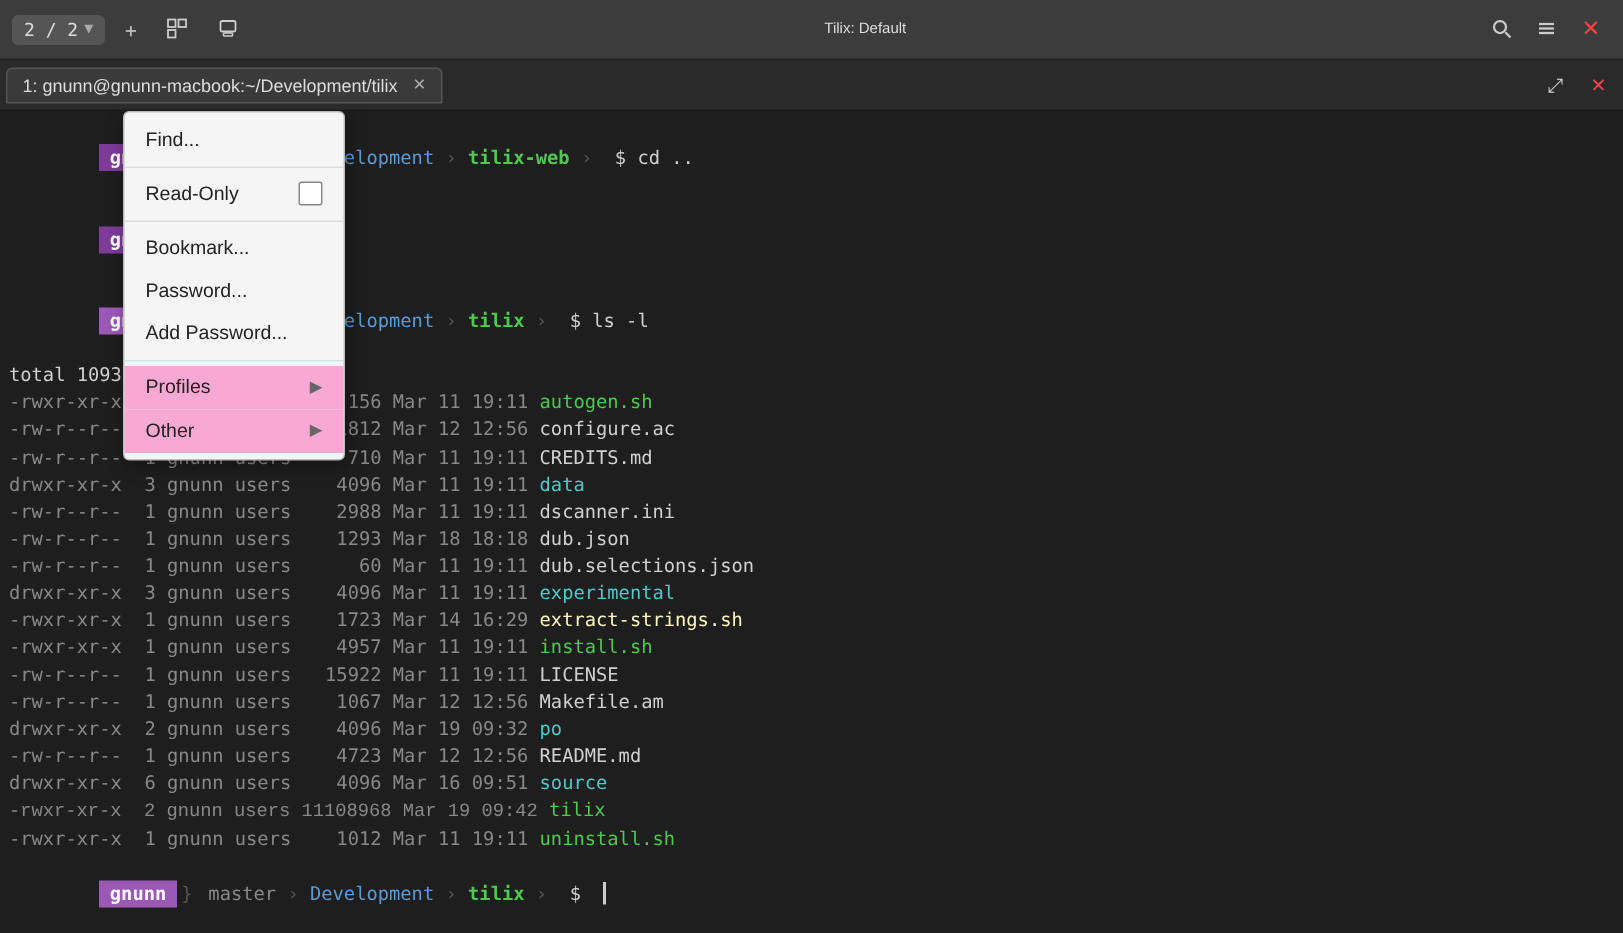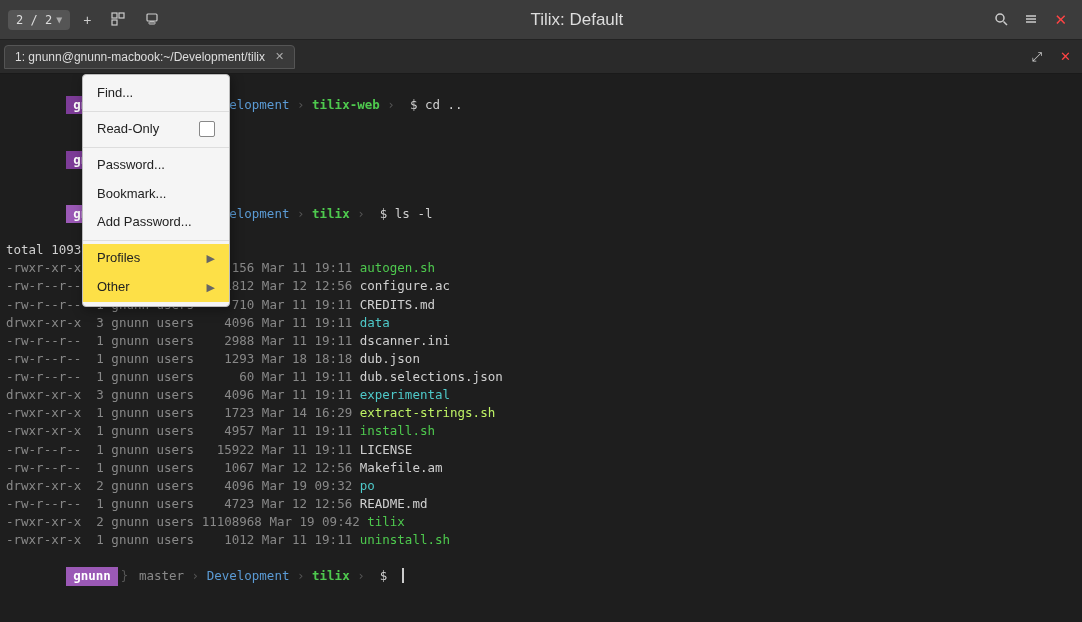--- a/index.html
+++ b/index.html
@@ -46,21 +46,21 @@
       border: none;
       color: #ccc;
       cursor: pointer;
       padding: 4px 7px;
       border-radius: 3px;
       font-size: 14px;
       line-height: 1;
     }
     .titlebar-title {
       color: #ddd;
-      font-size: 17px;
+      font-size: 10px;
       font-family: sans-serif;
     }
     .titlebar-right {
       display: flex;
       align-items: center;
       gap: 2px;
     }
 
     
     .tabbar {
@@ -147,21 +147,21 @@
       border: 1px solid #888;
       background: #fff;
       border-radius: 2px;
       display: inline-block;
     }
     .menu-item .submenu-arrow {
       font-size: 11px;
       color: #666;
     }
     .menu-item.highlighted {
-      background: #fde047;
+      background: #f9a8d4;
     }
 
     
     .term-line { white-space: pre; }
     .prompt-badge {
       background: #9b59b6;
       color: #fff;
       padding: 0 7px;
       font-weight: bold;
       font-size: 12.5px;
@@ -247,49 +247,50 @@
 
       <div class="term-line"><span style="color:#d0d0d0;">total 10932</span></div>
       <div class="term-line"><span style="color:#888;">-rwxr-xr-x  1 gnunn users     156 Mar 11 19:11 </span><span style="color:#4ec94e;">autogen.sh</span></div>
       <div class="term-line"><span style="color:#888;">-rw-r--r--  1 gnunn users    1812 Mar 12 12:56 </span><span style="color:#d0d0d0;">configure.ac</span></div>
       <div class="term-line"><span style="color:#888;">-rw-r--r--  1 gnunn users     710 Mar 11 19:11 </span><span style="color:#d0d0d0;">CREDITS.md</span></div>
       <div class="term-line"><span style="color:#888;">drwxr-xr-x  3 gnunn users    4096 Mar 11 19:11 </span><span style="color:#4ec9c9;">data</span></div>
       <div class="term-line"><span style="color:#888;margin-top:28px;">-rw-r--r--  1 gnunn users    2988 Mar 11 19:11 </span><span style="color:#d0d0d0;">dscanner.ini</span></div>
       <div class="term-line"><span style="color:#888;">-rw-r--r--  1 gnunn users    1293 Mar 18 18:18 </span><span style="color:#d0d0d0;">dub.json</span></div>
       <div class="term-line"><span style="color:#888;">-rw-r--r--  1 gnunn users      60 Mar 11 19:11 </span><span style="color:#d0d0d0;">dub.selections.json</span></div>
       <div class="term-line"><span style="color:#888;">drwxr-xr-x  3 gnunn users    4096 Mar 11 19:11 </span><span style="color:#4ec9c9;">experimental</span></div>
-      <div class="term-line"><span style="color:#888;">-rwxr-xr-x  1 gnunn users    1723 Mar 14 16:29 </span><span style="color:#bef264;text-align:center;">extract-strings.sh</span></div>
+      <div class="term-line"><span style="color:#888;">-rwxr-xr-x  1 gnunn users    1723 Mar 14 16:29 </span><span style="color:#fef9c3;text-align:center;">extract-strings.sh</span></div>
       <div class="term-line"><span style="color:#888;">-rwxr-xr-x  1 gnunn users    4957 Mar 11 19:11 </span><span style="color:#4ec94e;">install.sh</span></div>
       <div class="term-line"><span style="color:#888;">-rw-r--r--  1 gnunn users   15922 Mar 11 19:11 </span><span style="color:#d0d0d0;">LICENSE</span></div>
       <div class="term-line"><span style="color:#888;">-rw-r--r--  1 gnunn users    1067 Mar 12 12:56 </span><span style="color:#d0d0d0;">Makefile.am</span></div>
       <div class="term-line"><span style="color:#888;">drwxr-xr-x  2 gnunn users    4096 Mar 19 09:32 </span><span style="color:#4ec9c9;text-align:center;">po</span></div>
       <div class="term-line"><span style="color:#888;margin-top:45px;">-rw-r--r--  1 gnunn users    4723 Mar 12 12:56 </span><span style="color:#d0d0d0;">README.md</span></div>
-      <div class="term-line"><span style="color:#888;">-rwxr-xr-x  2 gnunn users 11108968 Mar 19 09:42 </span><span style="color:#4ec94e;">tilix</span></div>
+      <div class="term-line"><span style="color:#888;">drwxr-xr-x  6 gnunn users    4096 Mar 16 09:51 </span><span style="color:#4ec9c9;">source</span></div>
+      <div class="term-line"><span style="color:#888;font-family:Liberation Mono, monospace;">-rwxr-xr-x  2 gnunn users 11108968 Mar 19 09:42 </span><span style="color:#4ec94e;">tilix</span></div>
       <div class="term-line"><span style="color:#888;">-rwxr-xr-x  1 gnunn users    1012 Mar 11 19:11 </span><span style="color:#4ec94e;">uninstall.sh</span></div>
 
       <div class="term-line">
         <span class="prompt-badge" style="background:#9b59b6;color:#fff;">gnunn</span><span style="color:#555;padding:0 3px;">}</span><span style="color:#888;"> master </span><span style="color:#555;">›</span><span class="path-seg"> Development </span><span style="color:#555;">›</span><span style="color:#4ec94e;font-weight:bold;"> tilix </span><span style="color:#555;">›</span><span style="color:#d0d0d0;">  $ </span><span style="color:#d0d0d0;border-right:2px solid #ccc;">&nbsp;</span>
       </div>
     </div>
 
     <div class="context-menu">
       <div class="menu-item">
         <span>Find...</span>
       </div>
       <div class="menu-separator"></div>
       <div class="menu-item has-check">
         <span>Read-Only</span>
         <span class="check-box"></span>
       </div>
       <div class="menu-separator"></div>
       <div class="menu-item">
+        <span>Bookmark...</span>
+      </div>
+      <div class="menu-item">
         <span>Password...</span>
-      </div>
-      <div class="menu-item">
-        <span>Bookmark...</span>
       </div>
       <div class="menu-item">
         <span>Add Password...</span>
       </div>
       <div class="menu-separator"></div>
       <div class="menu-item highlighted">
         <span>Profiles</span>
         <span class="submenu-arrow">▶</span>
       </div>
       <div class="menu-item highlighted">

